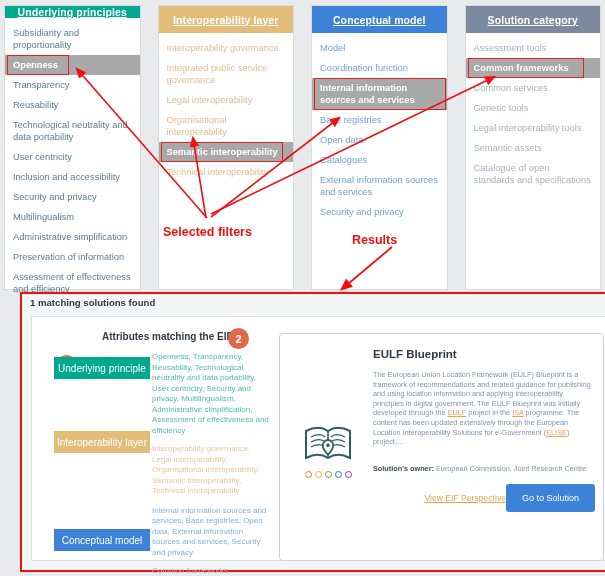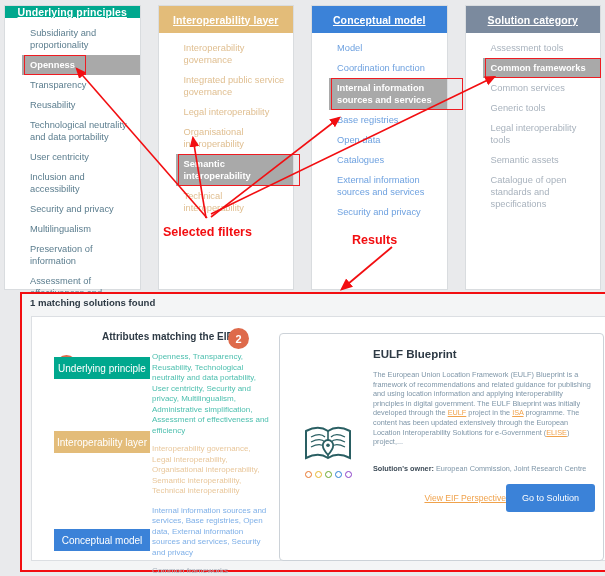--- a/index.html
+++ b/index.html
@@ -14,21 +14,21 @@
   
   .filters { position: absolute; left: 0; top: 0; width: 605px; height: 290px;
              display: flex; gap: 17px; padding: 5px 4px 0 4px; }
   .col { flex: 1 1 0; background: #ffffff; border: 1px solid #d9dcdf;
          display: flex; flex-direction: column; }
   .col-head { height: 27px; display: flex; align-items: center; justify-content: center; }
   .col-head span { font-size: 10.5px; font-weight: bold; color: #ffffff;
                    text-decoration: underline; letter-spacing: .1px; }
   .col-body { padding: 5px 0 0 0; }
   .f-item { font-size: 9.3px; line-height: 12px; color: #5b7d8e;
-            padding: 4px 8px; position: relative; margin-left: 17px; }
+            padding: 4px 8px; position: relative; }
   .f-item.tan { color: #e0bf91; }
   .f-item.blue { color: #6fa2e0; }
   .f-item.gray { color: #a8b2bd; }
   .f-item.sel { background: #a9a9a9; color: #ffffff; font-weight: bold; }
   .f-item.sel.tan, .f-item.sel.blue, .f-item.sel.gray { color: #ffffff; }
   
   .redbox { position: absolute; border: 1.6px solid #ee1c22; pointer-events: none; }
 
   
   .anno { position: absolute; color: #f20e11; font-weight: bold; font-size: 12.5px;
@@ -90,20 +90,21 @@
         <div class="col-body">
           <div class="f-item ">Subsidiarity and proportionality</div>
           <div class="f-item  sel">Openness<div class="redbox" style="left: 2px; top: 0px; right: auto; width: 62px; height: 100%;"></div></div>
           <div class="f-item ">Transparency</div>
           <div class="f-item ">Reusability</div>
           <div class="f-item ">Technological neutrality and data portability</div>
           <div class="f-item ">User centricity</div>
           <div class="f-item ">Inclusion and accessibility</div>
           <div class="f-item ">Security and privacy</div>
           <div class="f-item ">Multilingualism</div>
+          <div class="f-item ">Administrative simplification</div>
           <div class="f-item ">Preservation of information</div>
           <div class="f-item ">Assessment of effectiveness and efficiency</div>
         </div>
       </div>
       <div class="col">
         <div class="col-head" style="background: rgb(227, 188, 121);">
           <span>Interoperability layer</span>
         </div>
         <div class="col-body">
           <div class="f-item tan">Interoperability governance</div>

